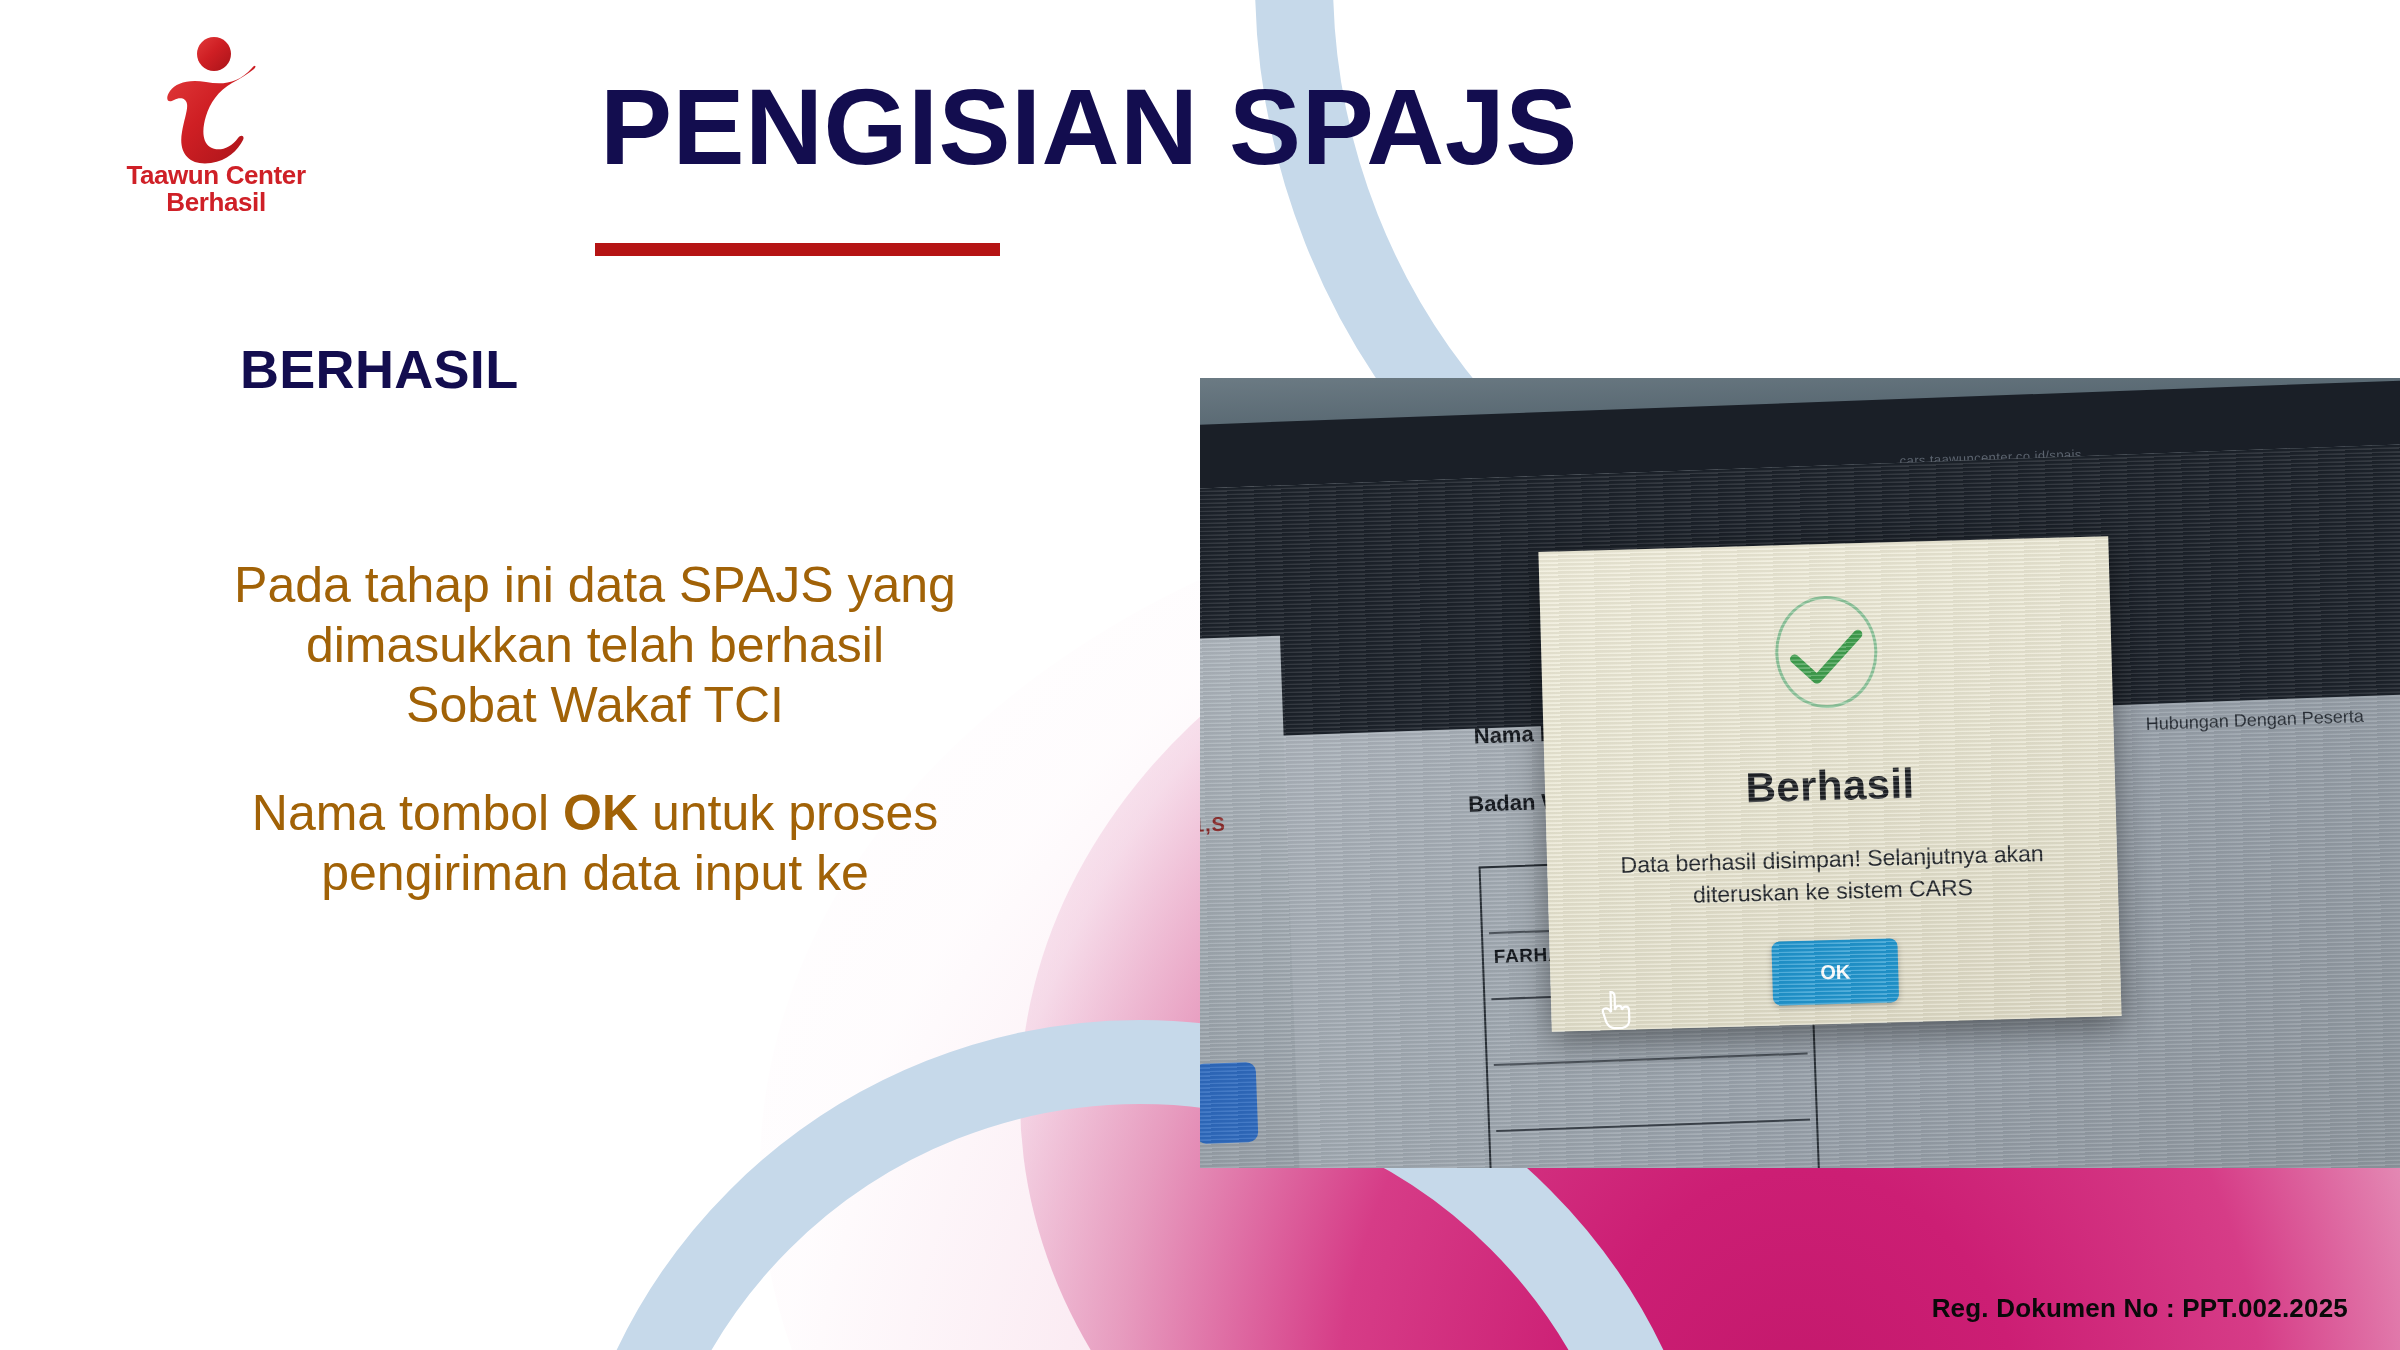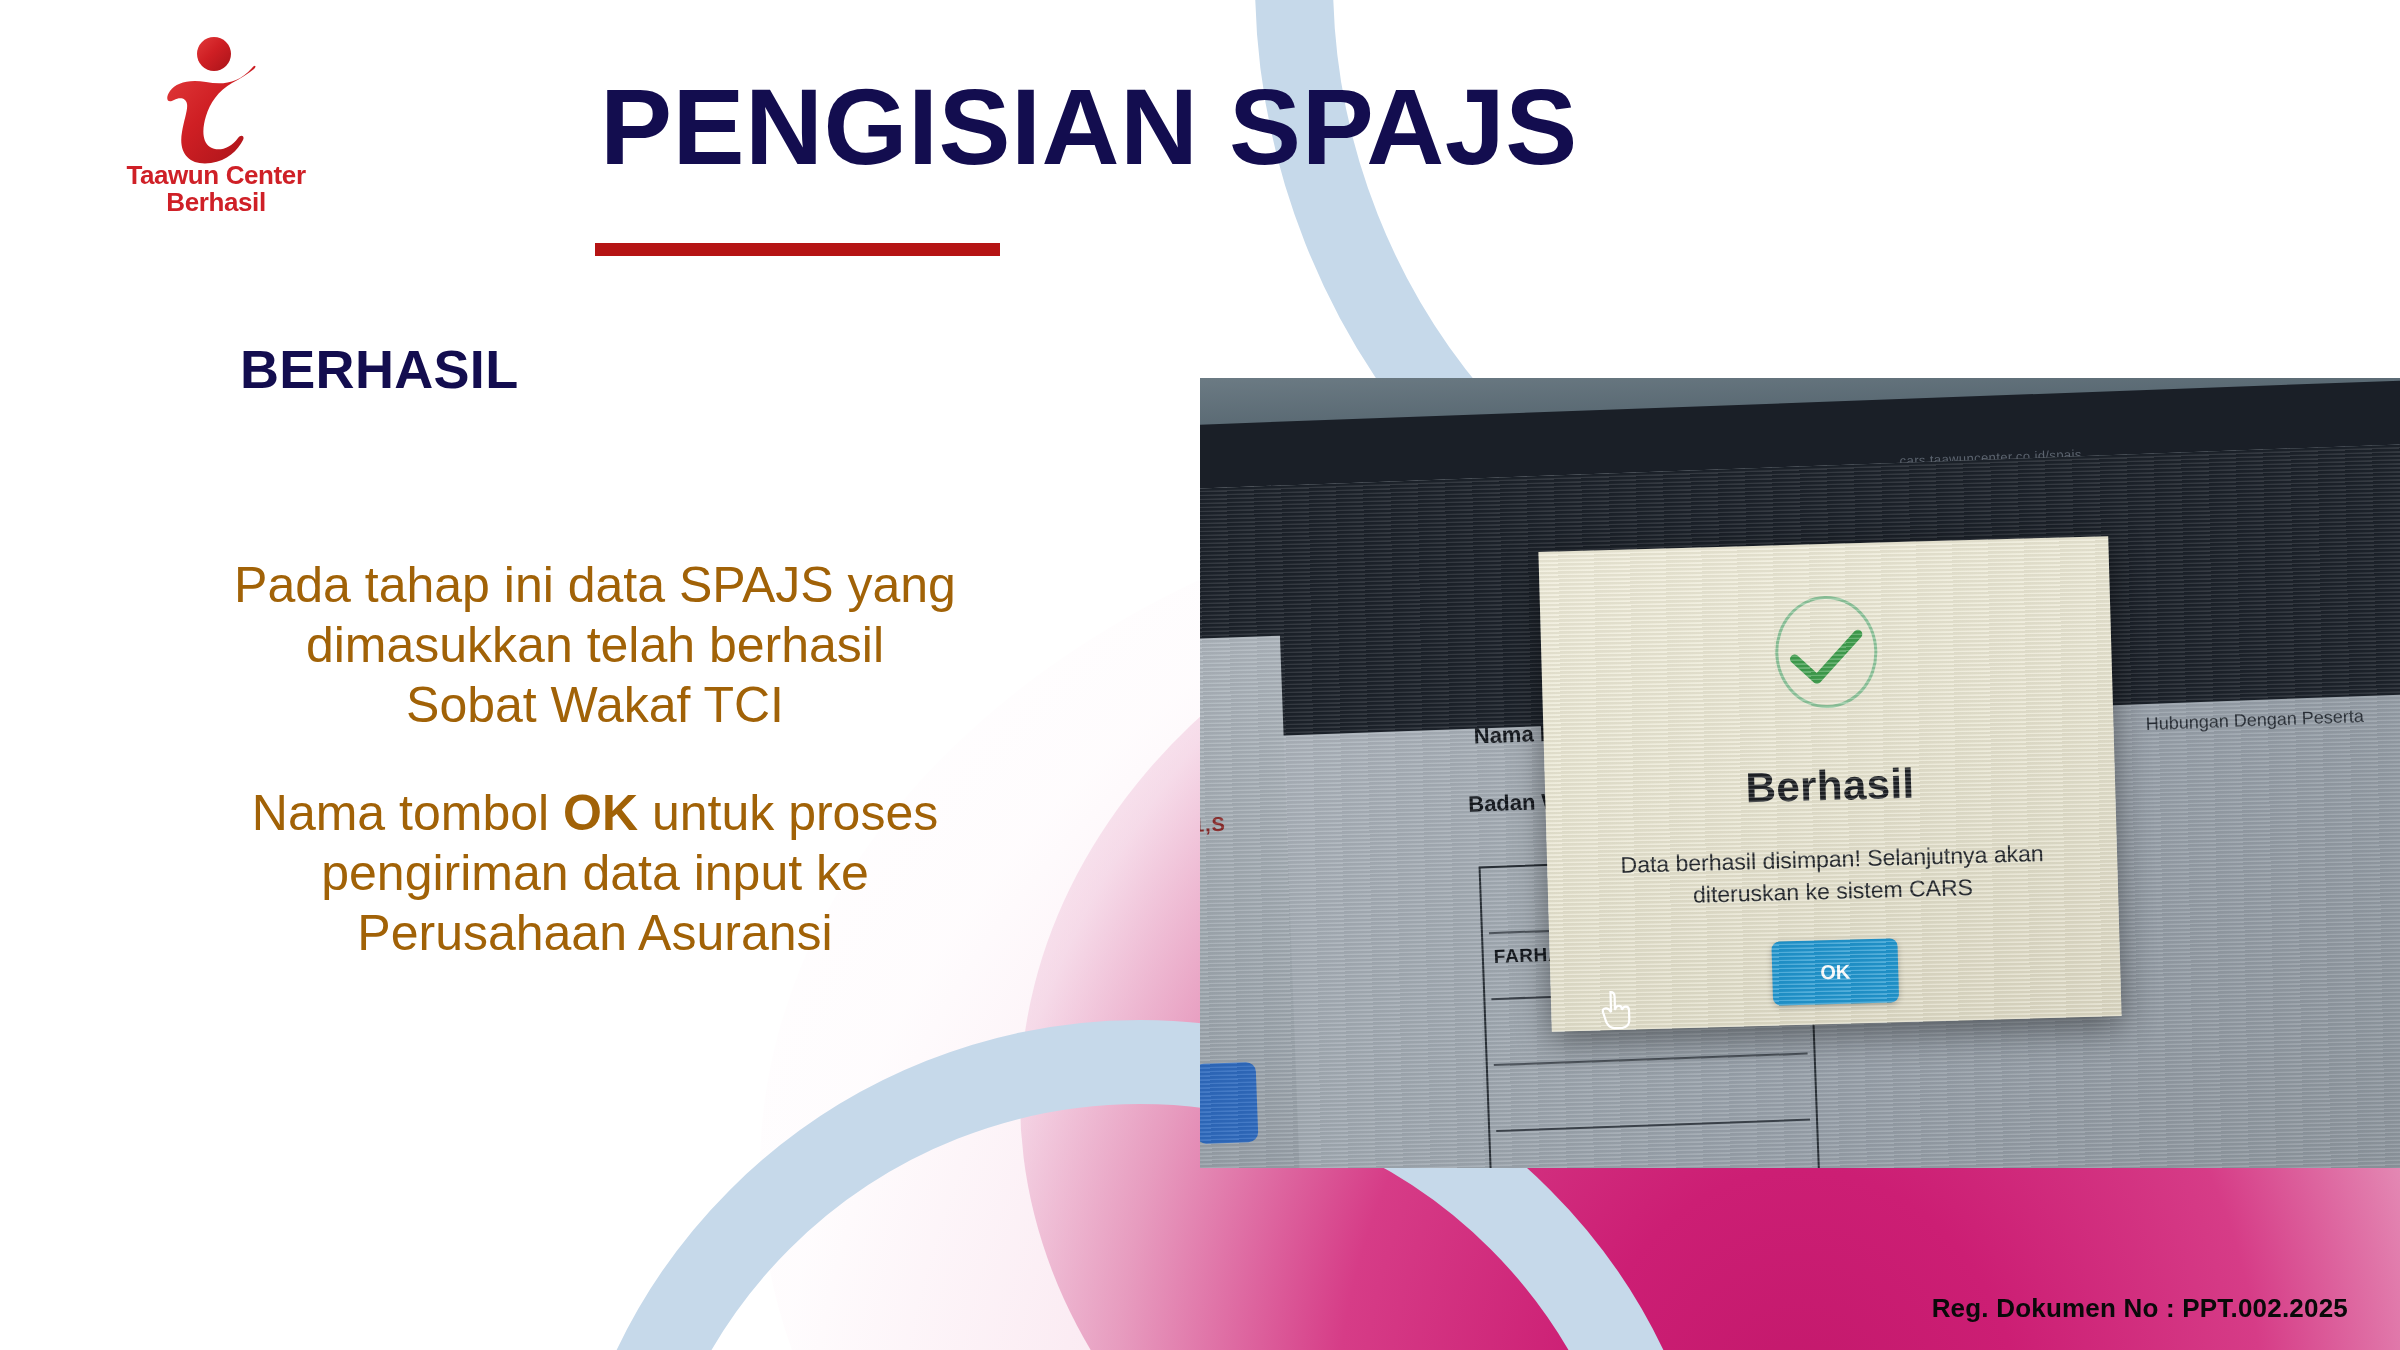--- a/index.html
+++ b/index.html
@@ -267,21 +267,20 @@
 
 <div class="subhead">BERHASIL</div>
 
 <div class="body-col">
   <p>Pada tahap ini data SPAJS yang</p>
   <p>dimasukkan telah berhasil</p>
   <p>Sobat Wakaf TCI</p>
   <div class="gap"></div>
   <p><span>Nama tombol </span><b>OK</b><span> untuk proses</span></p>
   <p>pengiriman data input ke</p>
-  <p>Perusahaan Asuransi</p>
 </div>
 
 <div class="photo">
   <div class="photo-inner">
 
     <div class="bezel-top"></div>
     <div class="chrome"></div>
     <div class="chrome-txt">
       <div>cars.taawuncenter.co.id/spajs</div>
       <div>SW17200</div>

